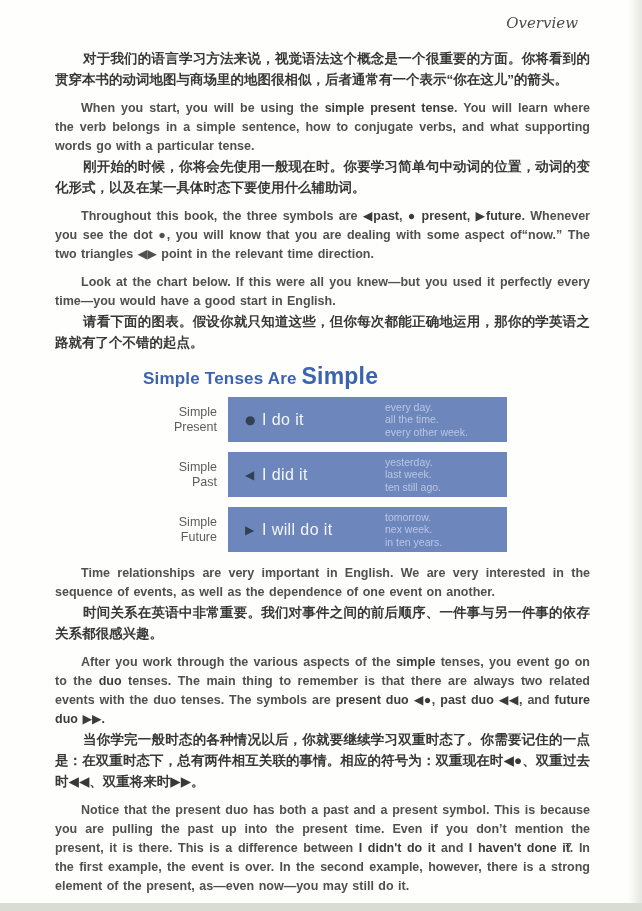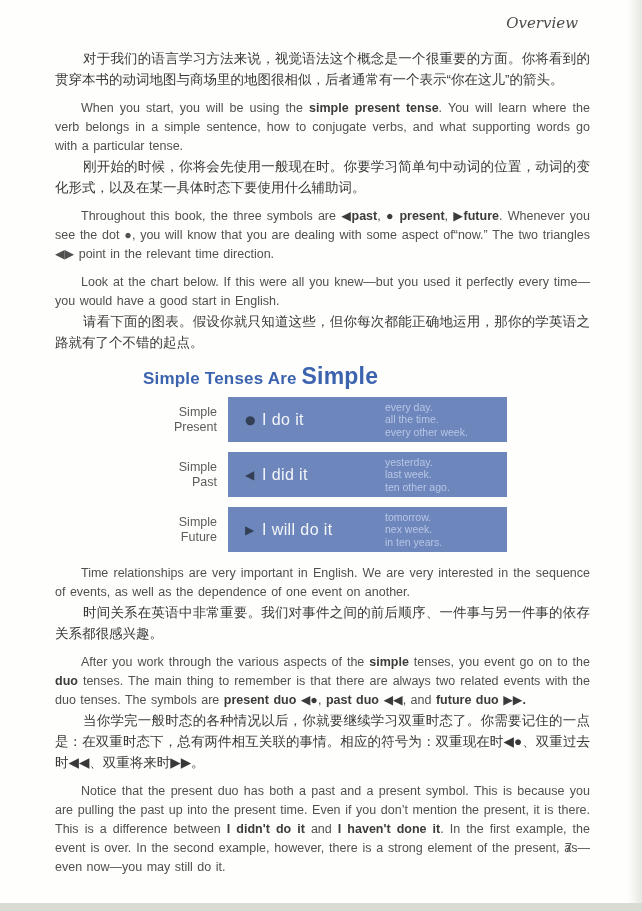--- a/index.html
+++ b/index.html
@@ -21,20 +21,21 @@
     padding-right:12px;
     font-family:"DejaVu Serif","Liberation Serif",serif;
     font-style:italic;
     font-size:15px;
     color:#4b4b4b;
     margin:0 0 16px 0;
   }
   .para {
     margin:0;
     text-align:justify;
+    font-weight:bold;
   }
   .para.en {
     font-size:12.5px;
     line-height:19px;
     color:#505050;
     text-indent:26px;
     word-spacing:1px;
   }
   .para.zh {
     font-size:13.5px;
@@ -156,21 +157,21 @@
             <div class="fig-label">
               <span>Simple</span>
               <span>Past</span>
             </div>
             <div class="fig-bar">
               <span class="fig-symbol">◀</span>
               <span class="fig-phrase">I did it</span>
               <div class="fig-examples">
                 <div>yesterday.</div>
                 <div>last week.</div>
-                <div>ten other ago.</div>
+                <div>ten still ago.</div>
               </div>
             </div>
           </div>
           <div class="fig-row">
             <div class="fig-label">
               <span>Simple</span>
               <span>Future</span>
             </div>
             <div class="fig-bar">
               <span class="fig-symbol">▶</span>

